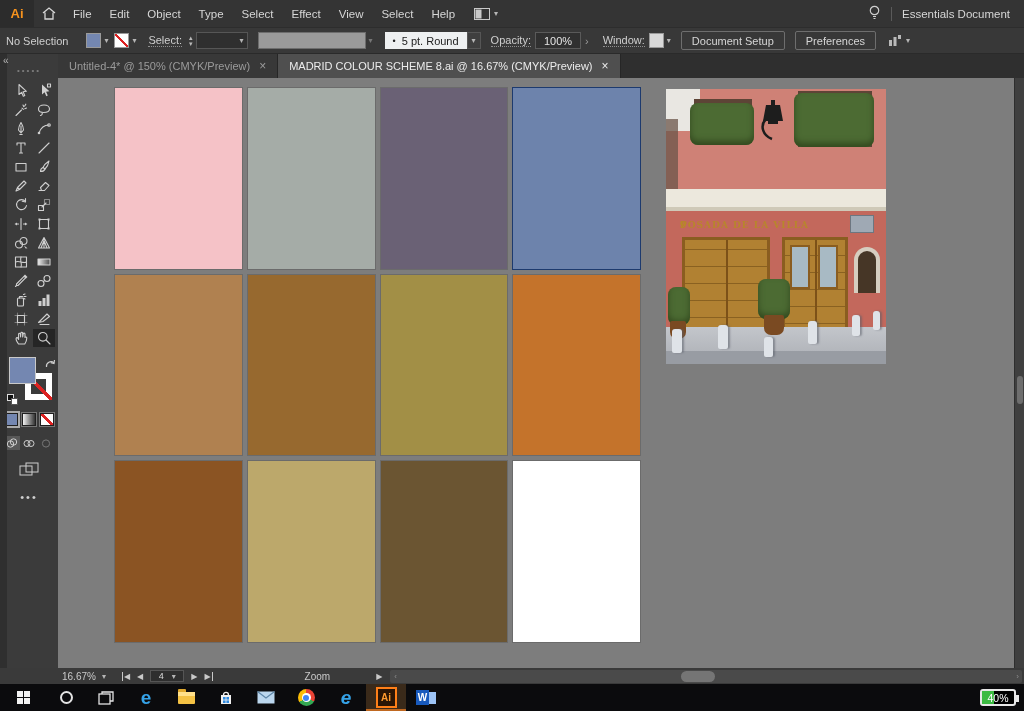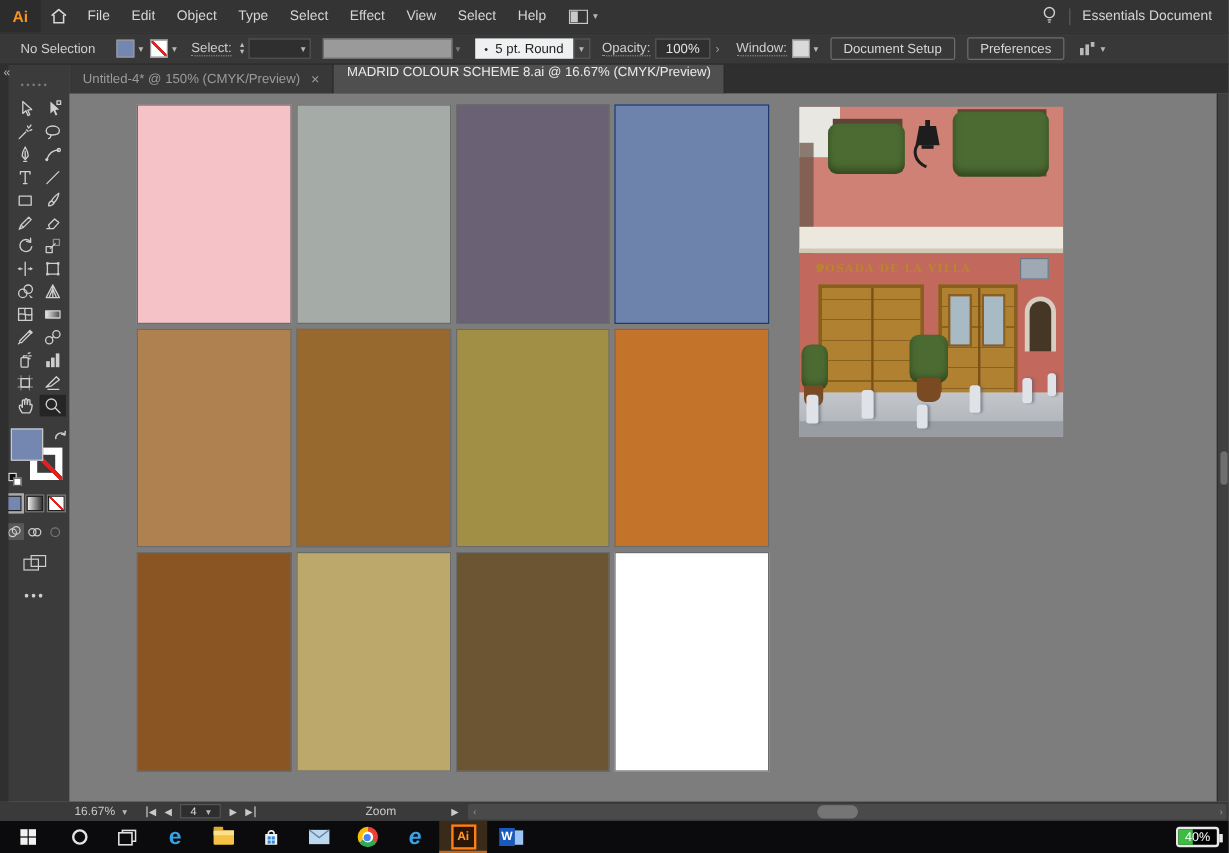--- a/index.html
+++ b/index.html
@@ -41,21 +41,21 @@
   .cb-button { height:19px; border:1px solid #6e6e6e; border-radius:2px; background:transparent;
     color:#d6d6d6; font-size:11px; padding:0 10px; margin-left:10px;
     font-family:"Liberation Sans", sans-serif; }
   .graph-ic { margin-left:12px; display:flex; align-items:center; gap:3px; }
 
   
   .tabbar { position:absolute; left:58px; top:54px; width:966px; height:24px; background:#2f2f2f;
     display:flex; font-size:11px; }
   .doc-tab { display:flex; align-items:center; gap:9px; padding:0 11px; border-right:1px solid #262626; }
   .doc-tab.inactive { background:#383838; color:#9b9b9b; }
-  .doc-tab.active { background:#4f4f4f; color:#ececec;flex-direction:column; }
+  .doc-tab.active { background:#4f4f4f; color:#ececec; }
   .tab-close { font-size:12px; }
 
   
   .dock { position:absolute; left:0; top:54px; width:58px; height:614px; background:#3b3b3b; }
   .dock-strip { position:absolute; left:0; top:0; width:7px; height:614px; background:#2f2f2f; }
   .dock-collapse { position:absolute; left:3px; top:1px; color:#b5b5b5; font-size:10px; }
   .dock-grip { text-align:center; color:#7d7d7d; font-size:8px; letter-spacing:2px; padding-top:12px; }
   .tools { margin:6px 0 0 9px; display:grid; grid-template-columns:23px 23px; grid-auto-rows:19px;
     justify-items:center; align-items:center; }
   .tool { width:22px; height:18px; display:flex; align-items:center; justify-content:center; }
@@ -210,21 +210,21 @@
             <circle cx="6.5" cy="5.5" r="4.2" fill="none" stroke="#cfcfcf" stroke-width="1.2"></circle>
             <path d="M5 11.5 H8 M5.5 13.5 H7.5" stroke="#cfcfcf" stroke-width="1.1" fill="none"></path>
           </svg>
       </span>
       <div class="vdiv"></div>
       <span>Essentials Document</span>
     </div>
   </div>
 
   <div class="controlbar">
-    <span class="cb-label" style="margin-left:17px">No Selection</span>
+    <span class="cb-label" style="margin-left:6px">No Selection</span>
     <span class="swatch-mini" style="margin-left: 12px; background: rgb(116, 135, 177);"></span>
     <span class="chev" style="margin:0 6px 0 3px">▾</span>
     <span class="swatch-mini none-diag"></span>
     <span class="chev" style="margin:0 2px 0 3px">▾</span>
     <span class="cb-link">Select:</span>
     <span class="stepper">
         <span>▴</span>
         <span>▾</span>
       </span>
     <span class="dd-box" style="width:52px">

